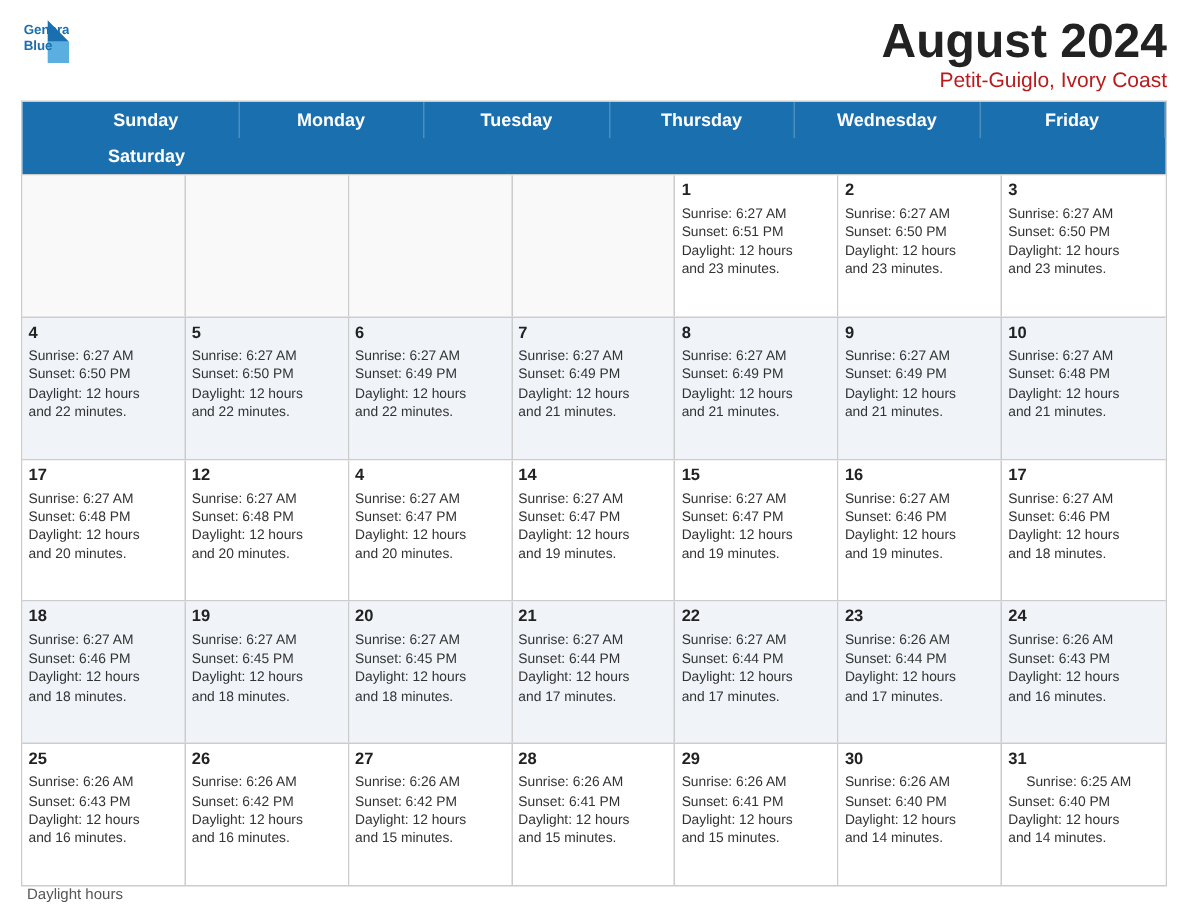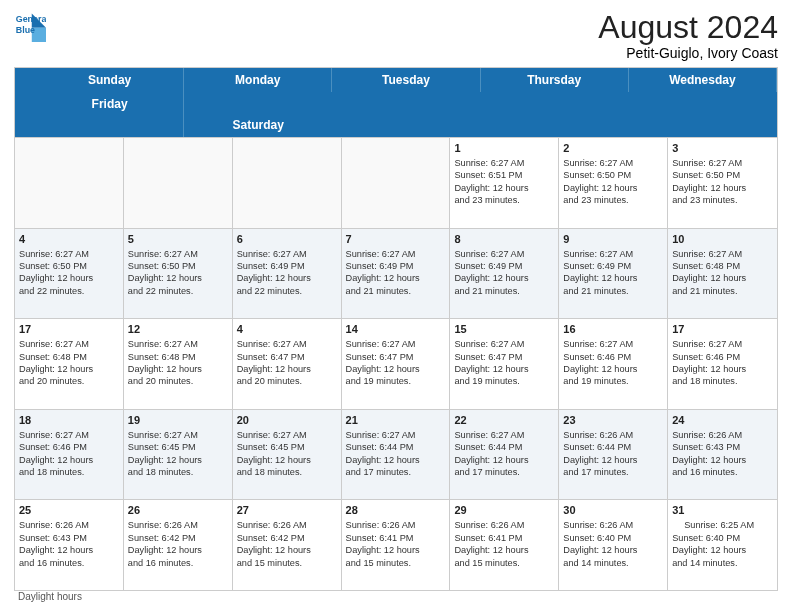--- a/index.html
+++ b/index.html
@@ -30,51 +30,50 @@
     }
     .logo-icon {
       width: 32px;
       height: 32px;
     }
     .title-area {
       text-align: right;
     }
     .month-title {
       font-size: 32px;
-      font-weight: normal;
+      font-weight: bold;
       color: #222;
       line-height: 1.1;
     }
     .subtitle {
       font-size: 14px;
-      color: #000000;
+      color: #b91c1c;
     }
     .calendar {
       flex: 1;
       display: flex;
       flex-direction: column;
       border: 1px solid #ccc;
     }
     .cal-header {
       display: grid;
-      grid-template-columns: repeat(5, 1fr);
+      grid-template-columns: repeat(6, 1fr);
       background: #1a6faf;
       padding-left: 21px;
     }
     .cal-header-cell {
       color: #fff;
       font-size: 12px;
       font-weight: bold;
       text-align: center;
       padding: 5px 2px;
       border-right: 1px solid #4a8fc0;
     }
     .cal-header-cell:last-child {
       border-right: none;
-      margin-top: 21px;
     }
     .cal-body {
       flex: 1;
       display: flex;
       flex-direction: column;
     }
     .cal-row {
       display: grid;
       grid-template-columns: repeat(7, 1fr);
       flex: 1;

